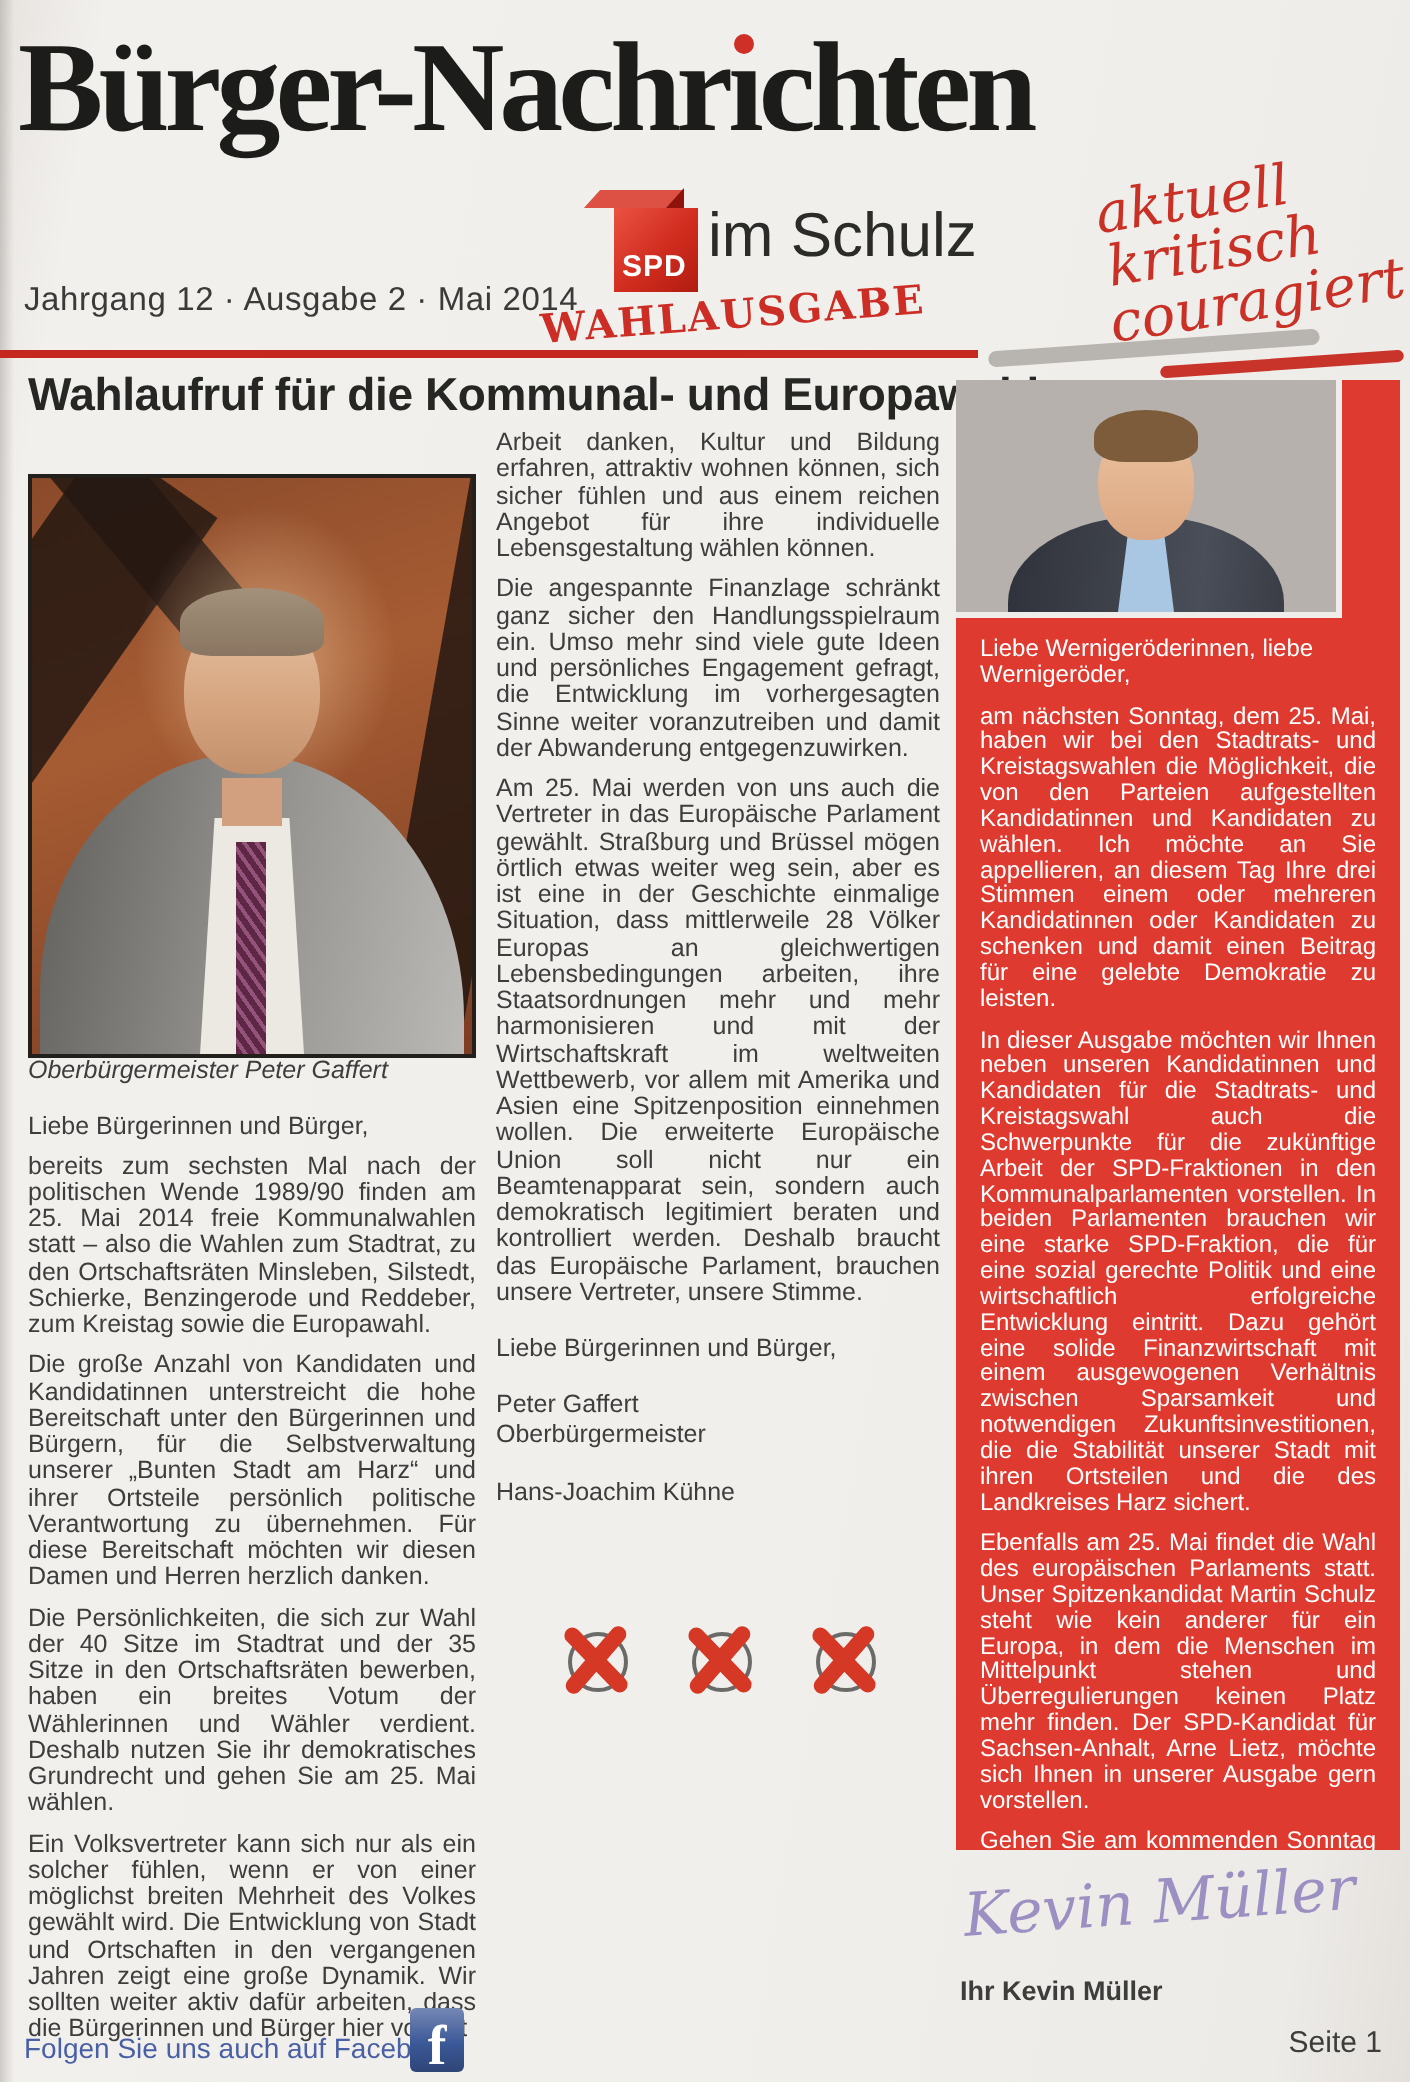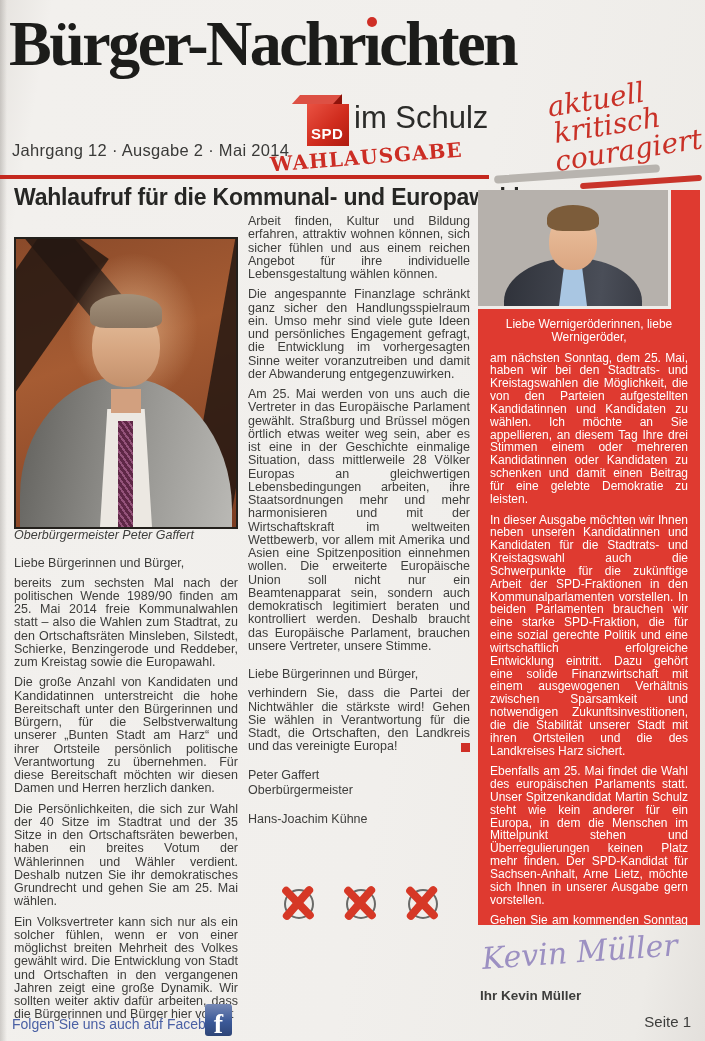--- a/index.html
+++ b/index.html
@@ -106,21 +106,21 @@
     background:linear-gradient(95deg,#2f323a 0%,#4a4e58 70%,#3a3d46 100%); }
   .km-shirt { position:absolute; bottom:0; left:81px; width:28px; height:40px; background:#a9c6e2;
     clip-path:polygon(18% 0,82% 0,100% 100%,0 100%); }
   .km-head { position:absolute; top:22px; left:71px; width:48px; height:58px;
     border-radius:50% 50% 45% 45%;
     background:linear-gradient(180deg,#ecc3a0 0%,#dba681 100%); }
   .km-hair { position:absolute; top:15px; left:69px; width:52px; height:26px;
     border-radius:50% 50% 30% 30%; background:#7c5c3a; }
   .red-text { position:absolute; left:12px; right:12px; top:128px; }
   .red-text p { color:#ffffff; font-size:12px; line-height:1.07; text-align:justify; margin:0 0 8px; }
-  .red-text .greet-r { text-align:center; }
+  .red-text .greet-r { text-align:left; }
 
   .signature { margin:16px 0 0 4px; font-family:"DejaVu Serif", serif; font-style:italic;
     color:#9c90c2; font-size:30px; transform:rotate(-4deg); transform-origin:left center; white-space:nowrap; }
   .sig-caption { margin:12px 0 16px 2px; font-size:13.5px; color:#3d3d3b;font-weight:bold; }
 
   
   .footer { position:absolute; left:0; bottom:0; width:705px; height:42px; }
   .fb-text { position:absolute; left:12px; top:17px; font-size:14px; color:#4a60a4; }
   .fb-icon { position:absolute; left:205px; top:5px; width:27px; height:32px; border-radius:3px;
     background:linear-gradient(180deg,#7688b5 0%,#3b5998 55%,#2e4577 100%);
@@ -173,25 +173,24 @@
     </div>
     <p class="caption">Oberbürgermeister Peter Gaffert</p>
     <p class="greet">Liebe Bürgerinnen und Bürger,</p>
     <p>bereits zum sechsten Mal nach der politischen Wende 1989/90 finden am 25. Mai 2014 freie Kommunalwahlen statt – also die Wahlen zum Stadtrat, zu den Ortschaftsräten Minsleben, Silstedt, Schierke, Benzingerode und Reddeber, zum Kreistag sowie die Europawahl.</p>
     <p>Die große Anzahl von Kandidaten und Kandidatinnen unterstreicht die hohe Bereitschaft unter den Bürgerinnen und Bürgern, für die Selbstverwaltung unserer „Bunten Stadt am Harz“ und ihrer Ortsteile persönlich politische Verantwortung zu übernehmen. Für diese Bereitschaft möchten wir diesen Damen und Herren herzlich danken.</p>
     <p>Die Persönlichkeiten, die sich zur Wahl der 40 Sitze im Stadtrat und der 35 Sitze in den Ortschaftsräten bewerben, haben ein breites Votum der Wählerinnen und Wähler verdient. Deshalb nutzen Sie ihr demokratisches Grundrecht und gehen Sie am 25. Mai wählen.</p>
     <p>Ein Volksvertreter kann sich nur als ein solcher fühlen, wenn er von einer möglichst breiten Mehrheit des Volkes gewählt wird. Die Entwicklung von Stadt und Ortschaften in den vergangenen Jahren zeigt eine große Dynamik. Wir sollten weiter aktiv dafür arbeiten, dass die Bürgerinnen und Bürger hier vor Ort</p>
   </div>
 
   <div class="col-mid">
-    <p>Arbeit finden, Kultur und Bildung erfahren, attraktiv wohnen können, sich sicher fühlen und aus einem reichen Angebot für ihre individuelle Lebensgestaltung wählen können.</p>
+    <p>Arbeit danken, Kultur und Bildung erfahren, attraktiv wohnen können, sich sicher fühlen und aus einem reichen Angebot für ihre individuelle Lebensgestaltung wählen können.</p>
     <p>Die angespannte Finanzlage schränkt ganz sicher den Handlungsspielraum ein. Umso mehr sind viele gute Ideen und persönliches Engagement gefragt, die Entwicklung im vorhergesagten Sinne weiter voranzutreiben und damit der Abwanderung entgegenzuwirken.</p>
     <p>Am 25. Mai werden von uns auch die Vertreter in das Europäische Parlament gewählt. Straßburg und Brüssel mögen örtlich etwas weiter weg sein, aber es ist eine in der Geschichte einmalige Situation, dass mittlerweile 28 Völker Europas an gleichwertigen Lebensbedingungen arbeiten, ihre Staatsordnungen mehr und mehr harmonisieren und mit der Wirtschaftskraft im weltweiten Wettbewerb, vor allem mit Amerika und Asien eine Spitzenposition einnehmen wollen. Die erweiterte Europäische Union soll nicht nur ein Beamtenapparat sein, sondern auch demokratisch legitimiert beraten und kontrolliert werden. Deshalb braucht das Europäische Parlament, brauchen unsere Vertreter, unsere Stimme.</p>
     <p class="greet">Liebe Bürgerinnen und Bürger,</p>
-    <p class="closing"><span>verhindern Sie, dass die Partei der Nichtwähler die stärkste wird! Gehen Sie wählen in Verantwortung für die Stadt, die Ortschaften, den Landkreis und das vereinigte Europa!</span><span class="end-mark"></span></p>
     <div class="sig-block">
       <div class="sig-line">Peter Gaffert</div>
       <div class="sig-line">Oberbürgermeister</div>
     </div>
     <div class="sig-block">
       <div class="sig-line">Hans-Joachim Kühne</div>
     </div>
     <div class="votes">
       <span class="vote"><span class="vote-circle"></span><span class="vote-x1"></span><span class="vote-x2"></span></span>
       <span class="vote"><span class="vote-circle"></span><span class="vote-x1"></span><span class="vote-x2"></span></span>

